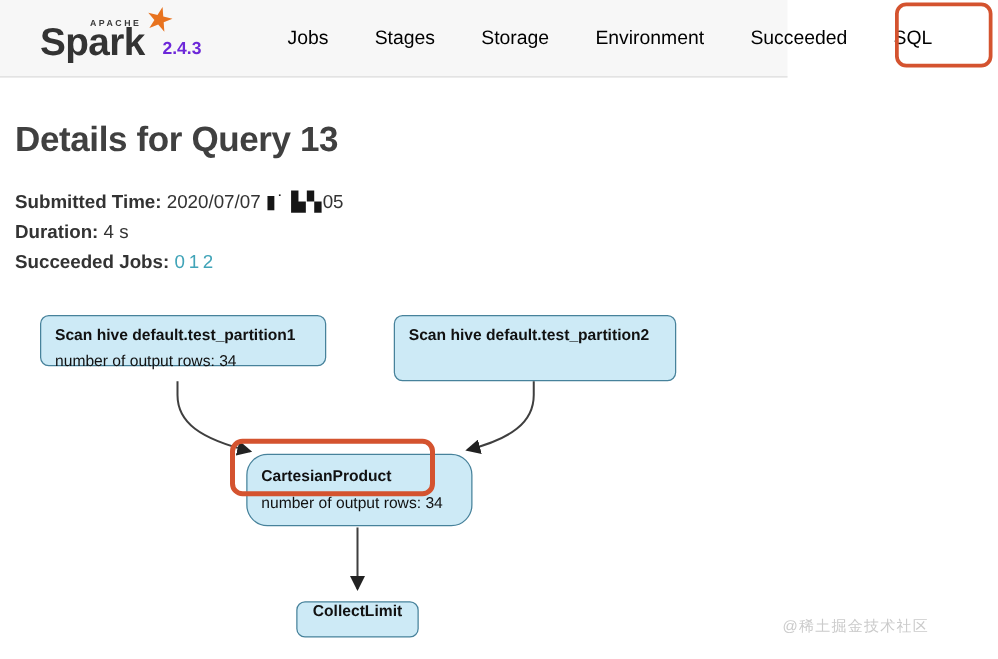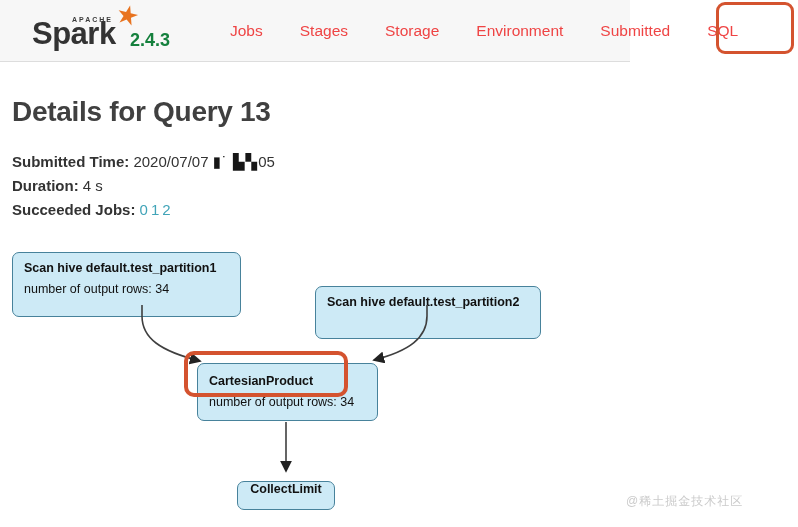--- a/index.html
+++ b/index.html
@@ -21,28 +21,28 @@
   }
   .logo-name {
     position: absolute; left: 0; top: 8px; font-size: 31px; font-weight: bold;
     color: #333333; letter-spacing: -0.5px;
   }
   .logo-star {
     position: absolute; left: 84px; top: -6px; font-size: 26px; color: #e8731f;
     transform: rotate(14deg); line-height: 1;
   }
   .version {
-    position: absolute; left: 130px; top: 30px; font-size: 18px; font-weight: bold;
-    color: #15803d;
+    position: absolute; left: 130px; top: 30px; font-size: 14px; font-weight: bold;
+    color: #6d28d9;
   }
   .nav {
     position: absolute; left: 230px; top: 0; height: 62px;
     display: flex; align-items: center; gap: 37px; list-style: none;
   }
-  .nav a { color: #ef4444; font-size: 15.5px; text-decoration: none; cursor: pointer; white-space: nowrap; }
+  .nav a { color: #000000; font-size: 15.5px; text-decoration: none; cursor: pointer; white-space: nowrap; }
   .annot-sql {
     position: absolute; left: 716px; top: 2px; width: 78px; height: 52px;
     border: 3px solid #d4532f; border-radius: 9px; pointer-events: none; z-index: 5;
   }
 
   
   .title {
     position: absolute; left: 12px; top: 96px; font-size: 28px; font-weight: bold;
     color: #404040; letter-spacing: -0.3px;
   }
@@ -51,23 +51,23 @@
   .mask { color: #161616; letter-spacing: 1px; }
   .joblink { color: #41a4b8; text-decoration: none; margin-right: 3px; cursor: pointer; }
 
   
   .node {
     position: absolute; background: #cdeaf6; border: 1px solid #47829b;
     border-radius: 7px; color: #111111; padding: 8px 11px; z-index: 2;
   }
   .node .nt { font-weight: bold; font-size: 12.5px; white-space: nowrap; }
   .node .nm { font-size: 12.5px; margin-top: 7px; white-space: nowrap; }
-  .node-scan1 { left: 12px;  top: 252px; width: 229px; height: 65px; }
-  .node-scan2 { left: 315px; top: 252px; width: 226px; height: 53px; margin-top: 34px; }
-  .node-cartesian { left: 197px; top: 363px; width: 181px; height: 58px; padding-top: 10px; }
+  .node-scan1 { left: 32px;  top: 252px; width: 229px; height: 41px; }
+  .node-scan2 { left: 315px; top: 252px; width: 226px; height: 53px; }
+  .node-cartesian { left: 197px; top: 363px; width: 181px; height: 58px; padding-top: 10px; border-radius: 17px; }
   .node-collect {
     left: 237px; top: 481px; width: 98px; height: 29px; padding: 0;
     display: flex; align-items: flex-start; justify-content: center;
     font-weight: bold; font-size: 13.5px;
   }
   .annot-cartesian {
     position: absolute; left: 184px; top: 351px; width: 164px; height: 46px;
     border: 4px solid #d4532f; border-radius: 10px; pointer-events: none; z-index: 4;
   }
   .edges { position: absolute; left: 0; top: 0; width: 798px; height: 527px; z-index: 3; pointer-events: none; }
@@ -88,21 +88,21 @@
       <span class="logo-name">Spark</span>
       <span class="logo-apache">APACHE</span>
       <span class="logo-star">★</span>
     </div>
     <span class="version">2.4.3</span>
     <ul class="nav">
       <li><a>Jobs</a></li>
       <li><a>Stages</a></li>
       <li><a>Storage</a></li>
       <li><a>Environment</a></li>
-      <li><a>Submitted</a></li>
+      <li><a>Succeeded</a></li>
       <li><a>SQL</a></li>
     </ul>
     <div class="annot-sql"></div>
   </div>
 
   <h1 class="title">Details for Query 13</h1>
 
   <div class="meta">
     <div>
       <span class="b">Submitted Time:</span>

